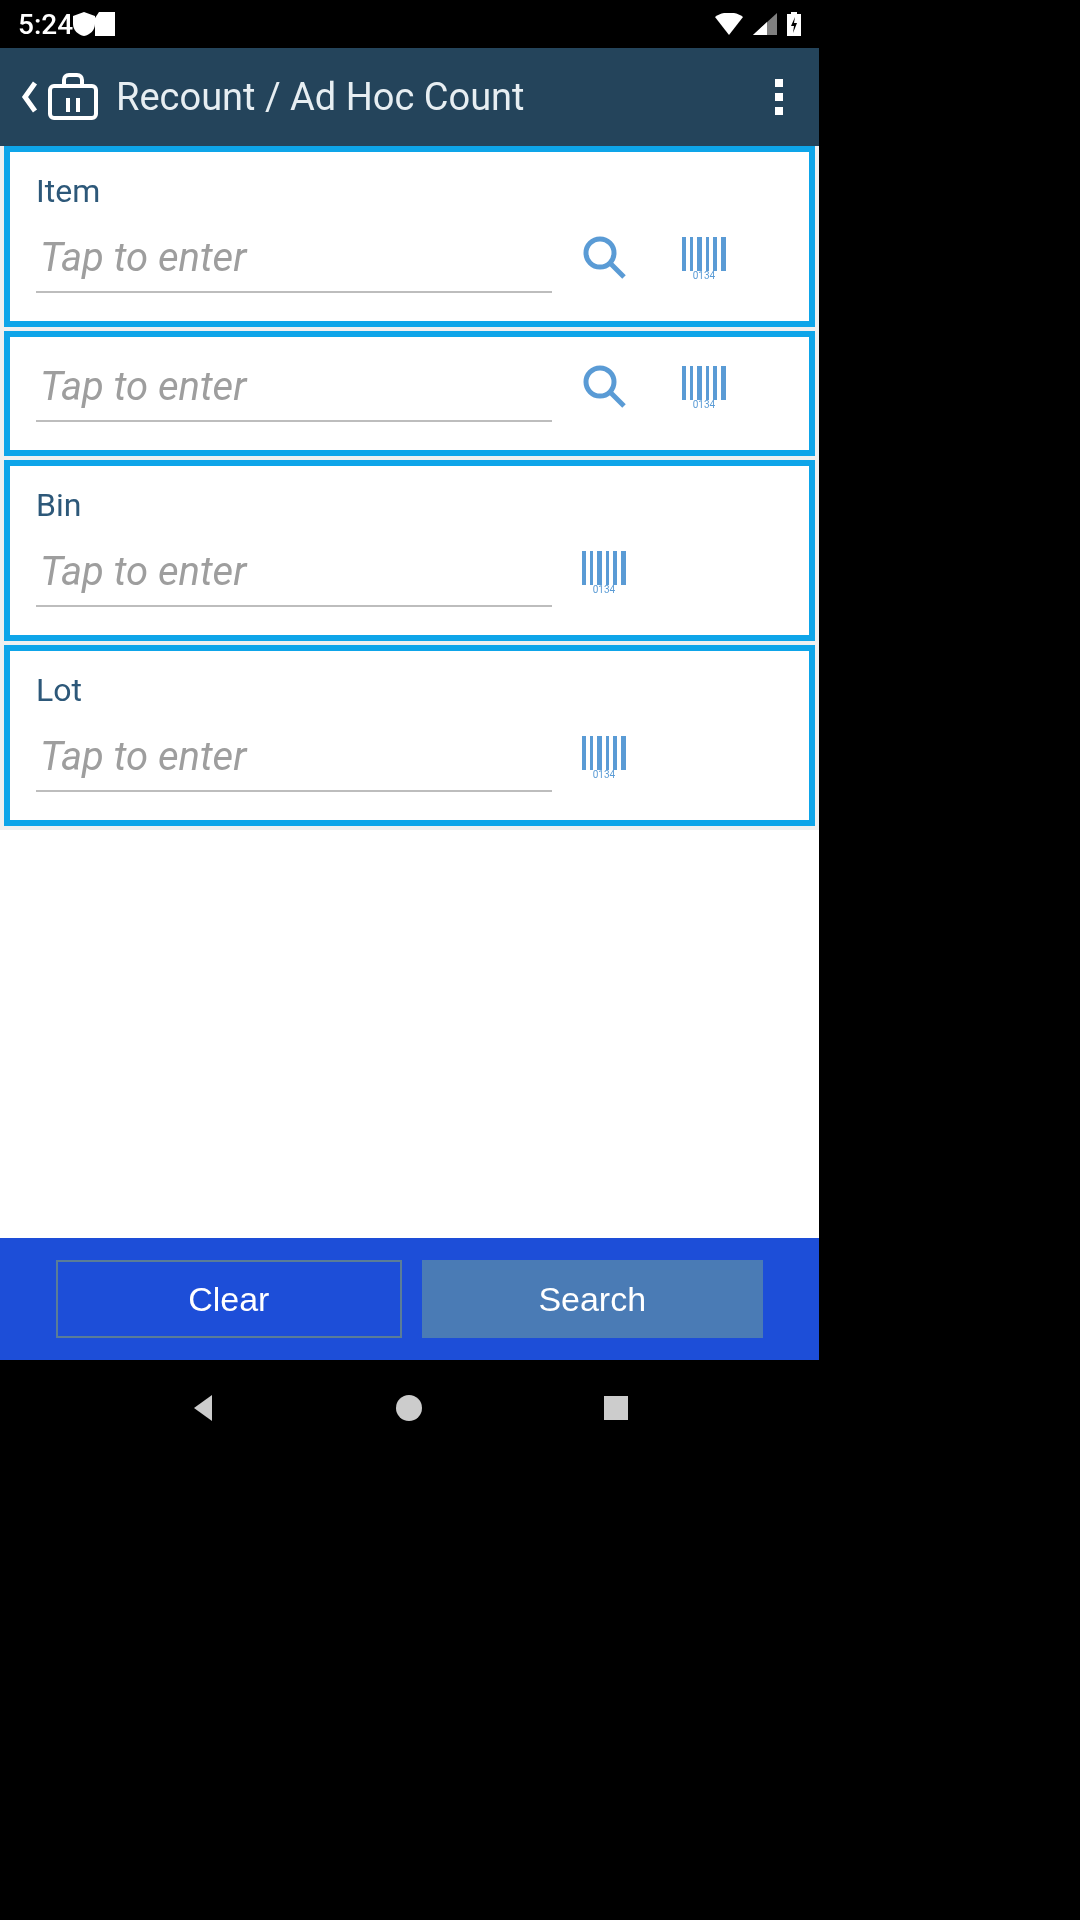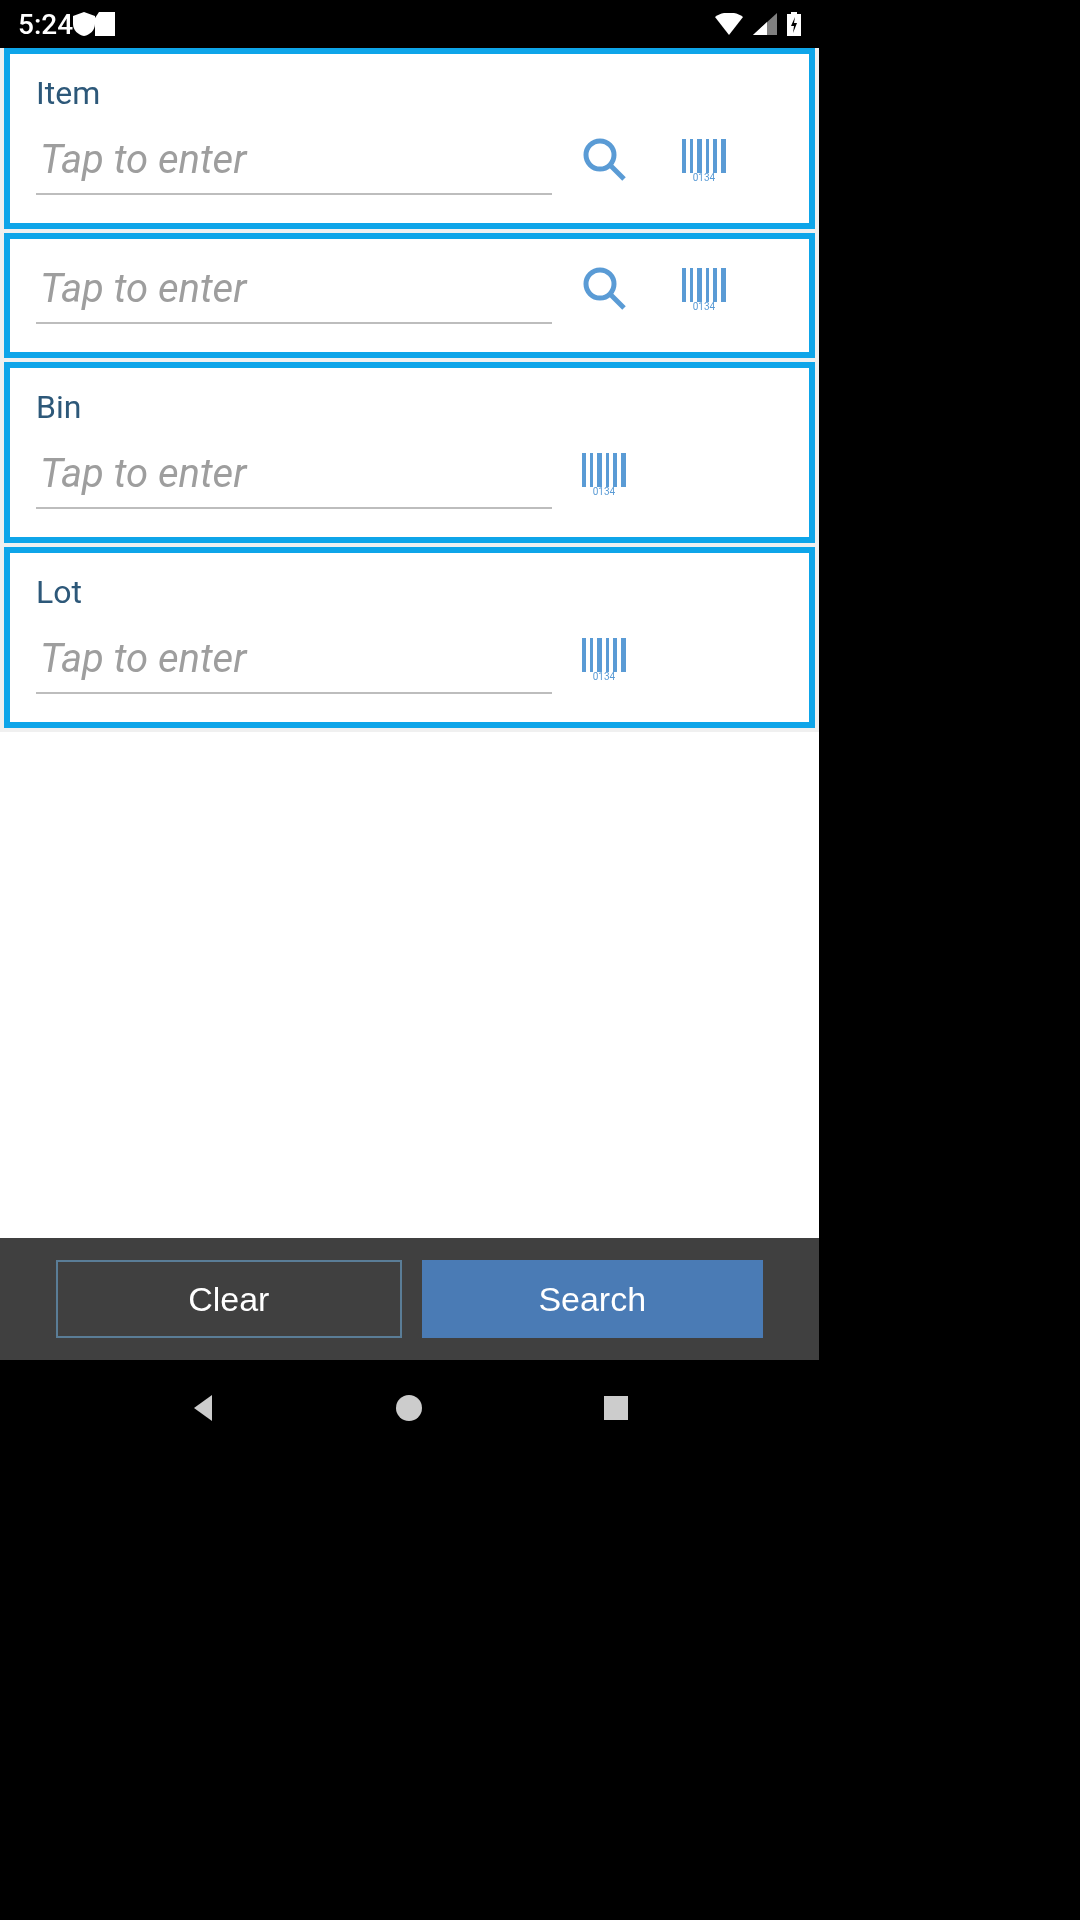--- a/index.html
+++ b/index.html
@@ -28,21 +28,21 @@
 .field-label { color: #2d5879; font-size: 32px; font-weight: 400; margin-bottom: 18px; }
 .field-row { display: flex; align-items: center; gap: 24px; }
 .field-input { flex: 0 0 480px; border: none; border-bottom: 2px solid #bdbdbd; font-size: 40px; font-style: italic; color: #14532d; background: transparent; padding: 6px 0 10px 4px; outline: none; font-family: inherit; }
 .field-input::placeholder { color: #9e9e9e; font-style: italic; }
 .icon-btn { width: 56px; height: 56px; display: flex; justify-content: center; }
 .icon-btn svg { width: 48px; height: 48px; }
 
 .spacer { flex: 1; background: #fff; }
 
 
-.bottom-bar { background: #404040; padding: 22px 56px; display: flex; gap: 20px; align-items: flex-end; }
+.bottom-bar { background: #1d4ed8; padding: 22px 56px; display: flex; gap: 20px; align-items: flex-end; }
 .btn { flex: 1; height: 78px; display: flex; align-items: center; justify-content: center; font-size: 34px; font-weight: 400; border: none; }
 .btn-clear { background: transparent; border: 2px solid #5a7d97; color: #fff; }
 .btn-search { background: #4a7bb5; color: #fff; }
 
 
 .nav-bar { height: 96px; background: #000; display: flex; align-items: center; justify-content: space-around; padding: 0 100px; }
 .nav-btn { width: 60px; height: 60px; display: flex; align-items: center; justify-content: center; }
 </style>
 </head>
 <body>
@@ -78,20 +78,39 @@
       <span class="status-icon">
         <svg width="14" height="24" viewBox="0 0 14 24">
             <rect fill="#fff" x="0" y="2" width="14" height="22"></rect>
             <rect fill="#fff" x="4" y="0" width="6" height="3"></rect>
             <path fill="#000" d="M8 5 L4 14 H7 L6 21 L10 11 H7 Z"></path>
           </svg>
       </span>
     </div>
   </div>
 
+  <div class="app-header">
+    <div class="back-area">
+      <svg width="20" height="36" viewBox="0 0 20 36">
+          <path fill="none" stroke="#fff" stroke-width="5" d="M15 4 L5 18 L15 32"></path>
+        </svg>
+      <svg width="54" height="50" viewBox="0 0 54 50">
+        <rect x="4" y="14" width="46" height="32" rx="4" fill="none" stroke="#fff" stroke-width="4"></rect>
+        <path d="M18 14 V8 C18 5 20 3 23 3 H31 C34 3 36 5 36 8 V14" fill="none" stroke="#fff" stroke-width="4"></path>
+        <rect x="20" y="26" width="4" height="14" fill="#fff"></rect>
+        <rect x="30" y="26" width="4" height="14" fill="#fff"></rect>
+      </svg>
+    </div>
+    <div class="header-title">Recount / Ad Hoc Count</div>
+    <div class="menu-dots">
+      <span></span>
+        <span></span>
+        <span></span>
+    </div>
+  </div>
 
   <div class="content">
 
     <div class="field-card">
       <div class="field-label">Item</div>
       <div class="field-row">
         <input class="field-input" placeholder="Tap to enter" style="">
         <div class="icon-btn">
           <svg viewBox="0 0 48 48">
               <circle cx="20" cy="20" r="14" fill="none" stroke="#5a9bd5" stroke-width="5"></circle>

